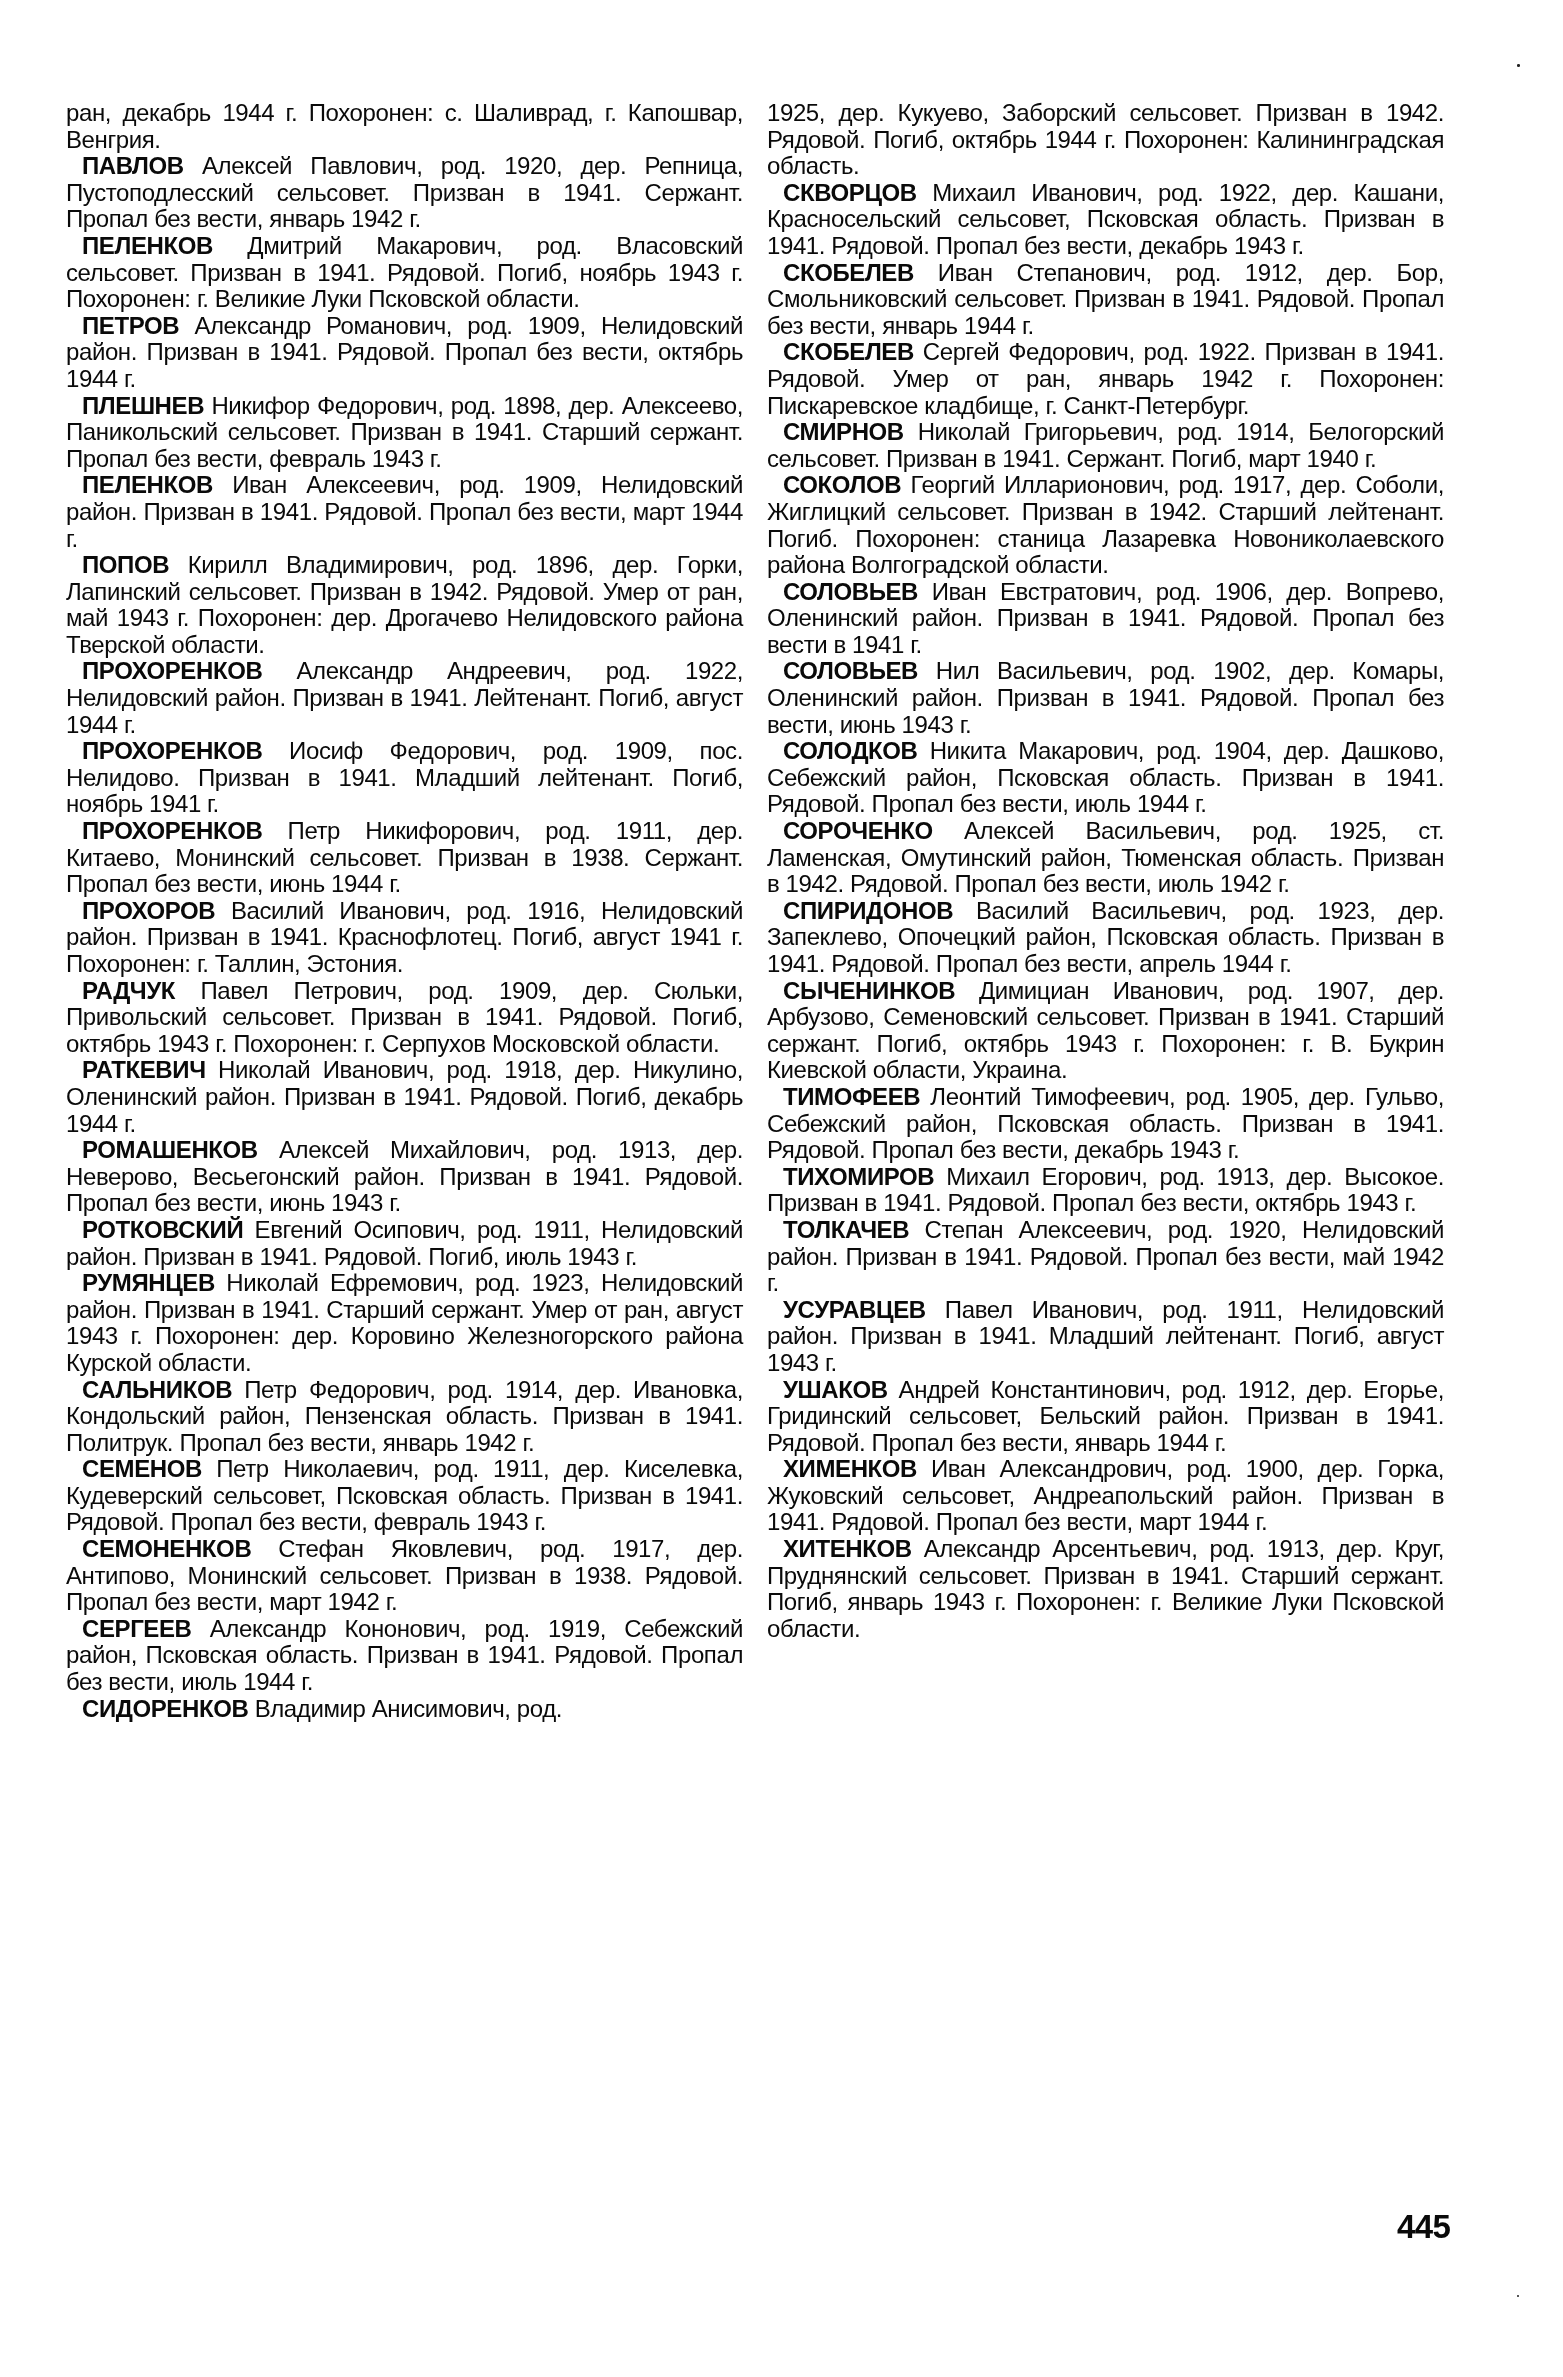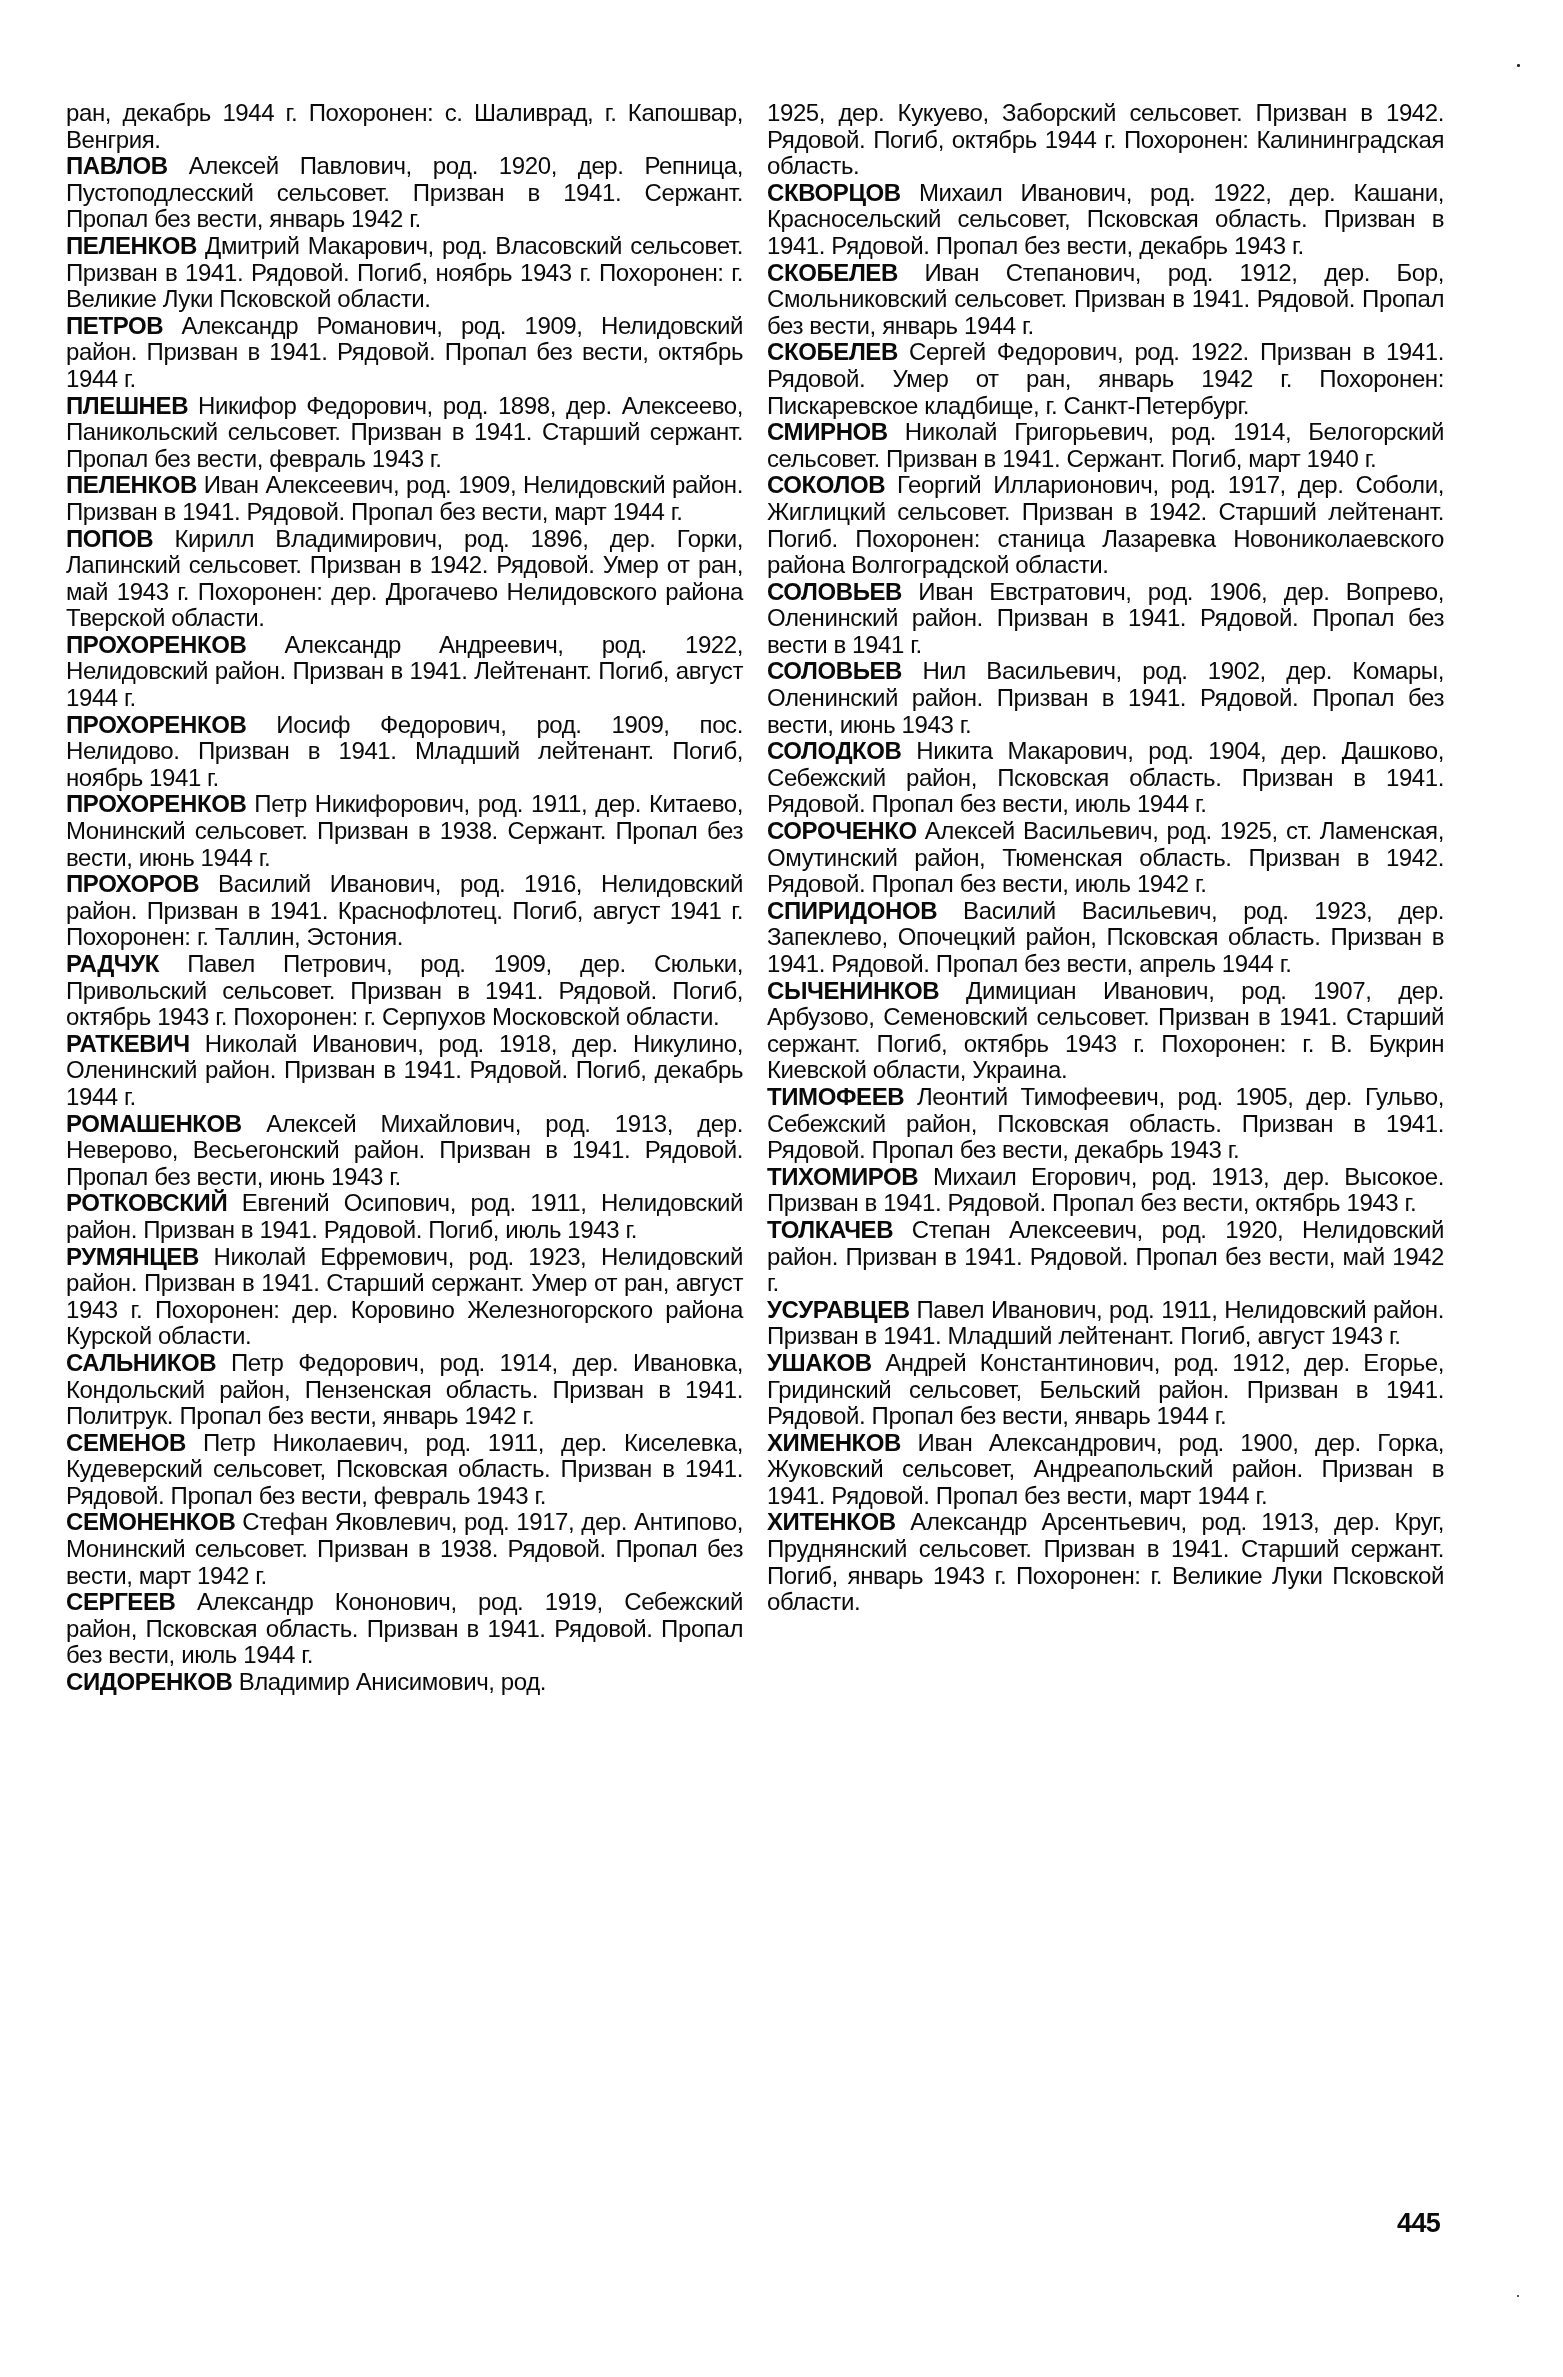--- a/index.html
+++ b/index.html
@@ -25,27 +25,27 @@
       line-height: 26.6px;
       text-align: justify;
       hyphens: manual;
       font-stretch: condensed;
       letter-spacing: -0.4px;
       transform-origin: 0 0;
     }
     .col-left { left: 66px; }
     .col-right { left: 767px; }
     .entry { margin: 0; padding: 0; }
-    .entry .surname { font-weight: bold; }
+    .entry .surname { font-weight: bold; margin-left: 16px; }
     .entry .given { font-weight: normal; }
     .page-number {
       position: absolute;
       left: 1397px;
       top: 2208px;
-      font-size: 27px;
+      font-size: 33px;
       font-weight: bold;
       letter-spacing: -0.6px;
     }
     .speck {
       position: absolute;
       width: 2.6px; height: 2.6px;
       background: #222;
       border-radius: 50%;
     }
   </style>

